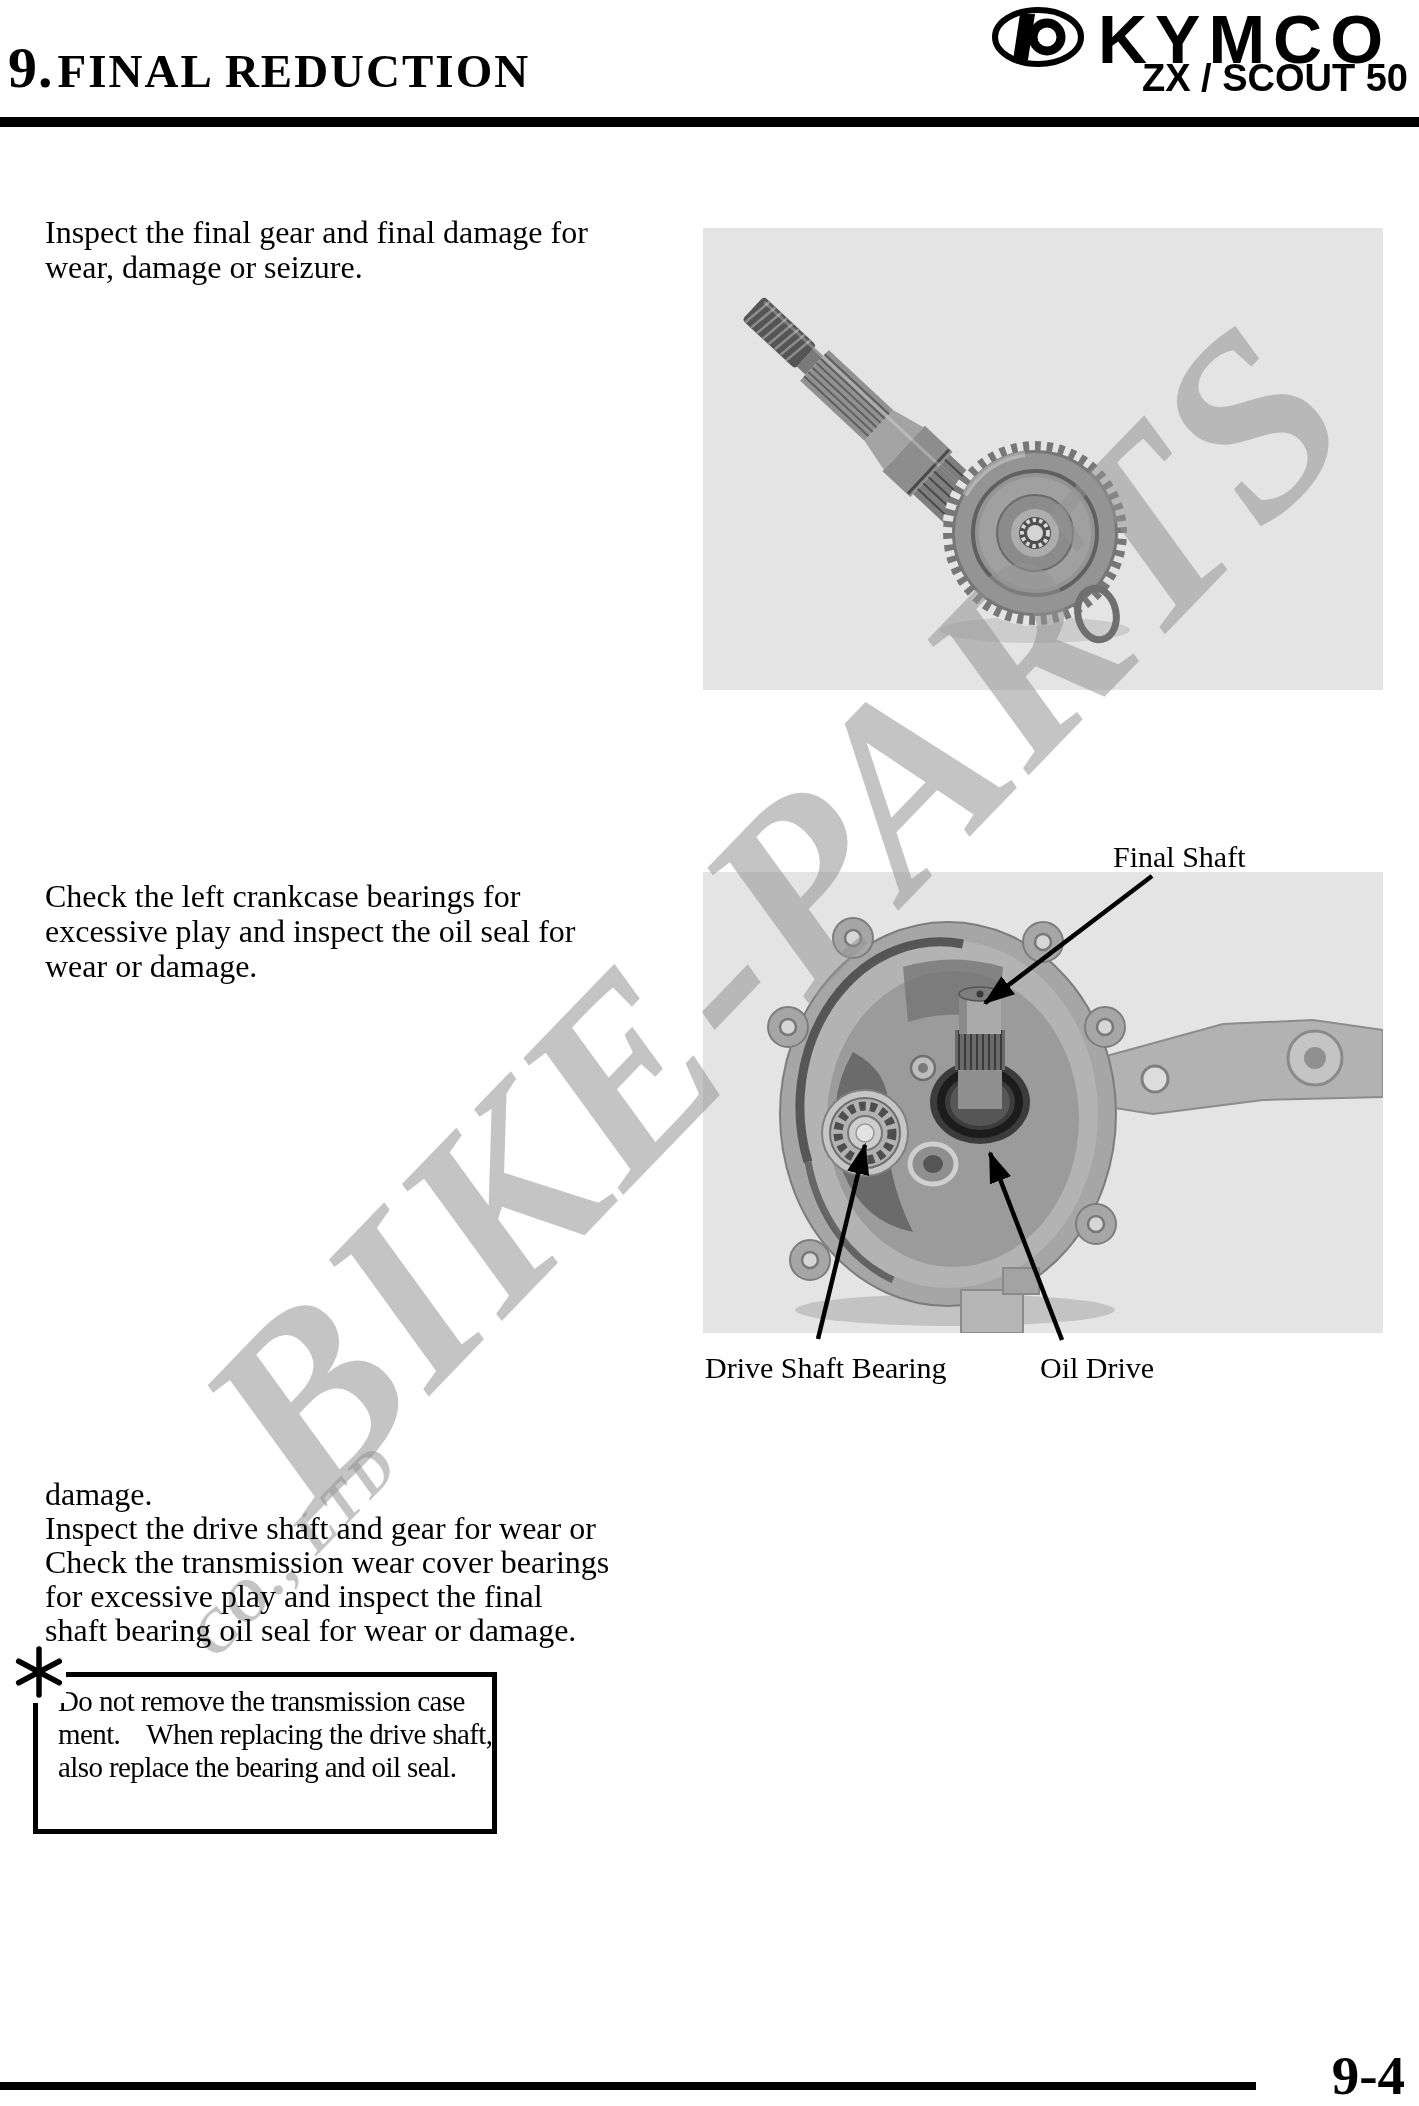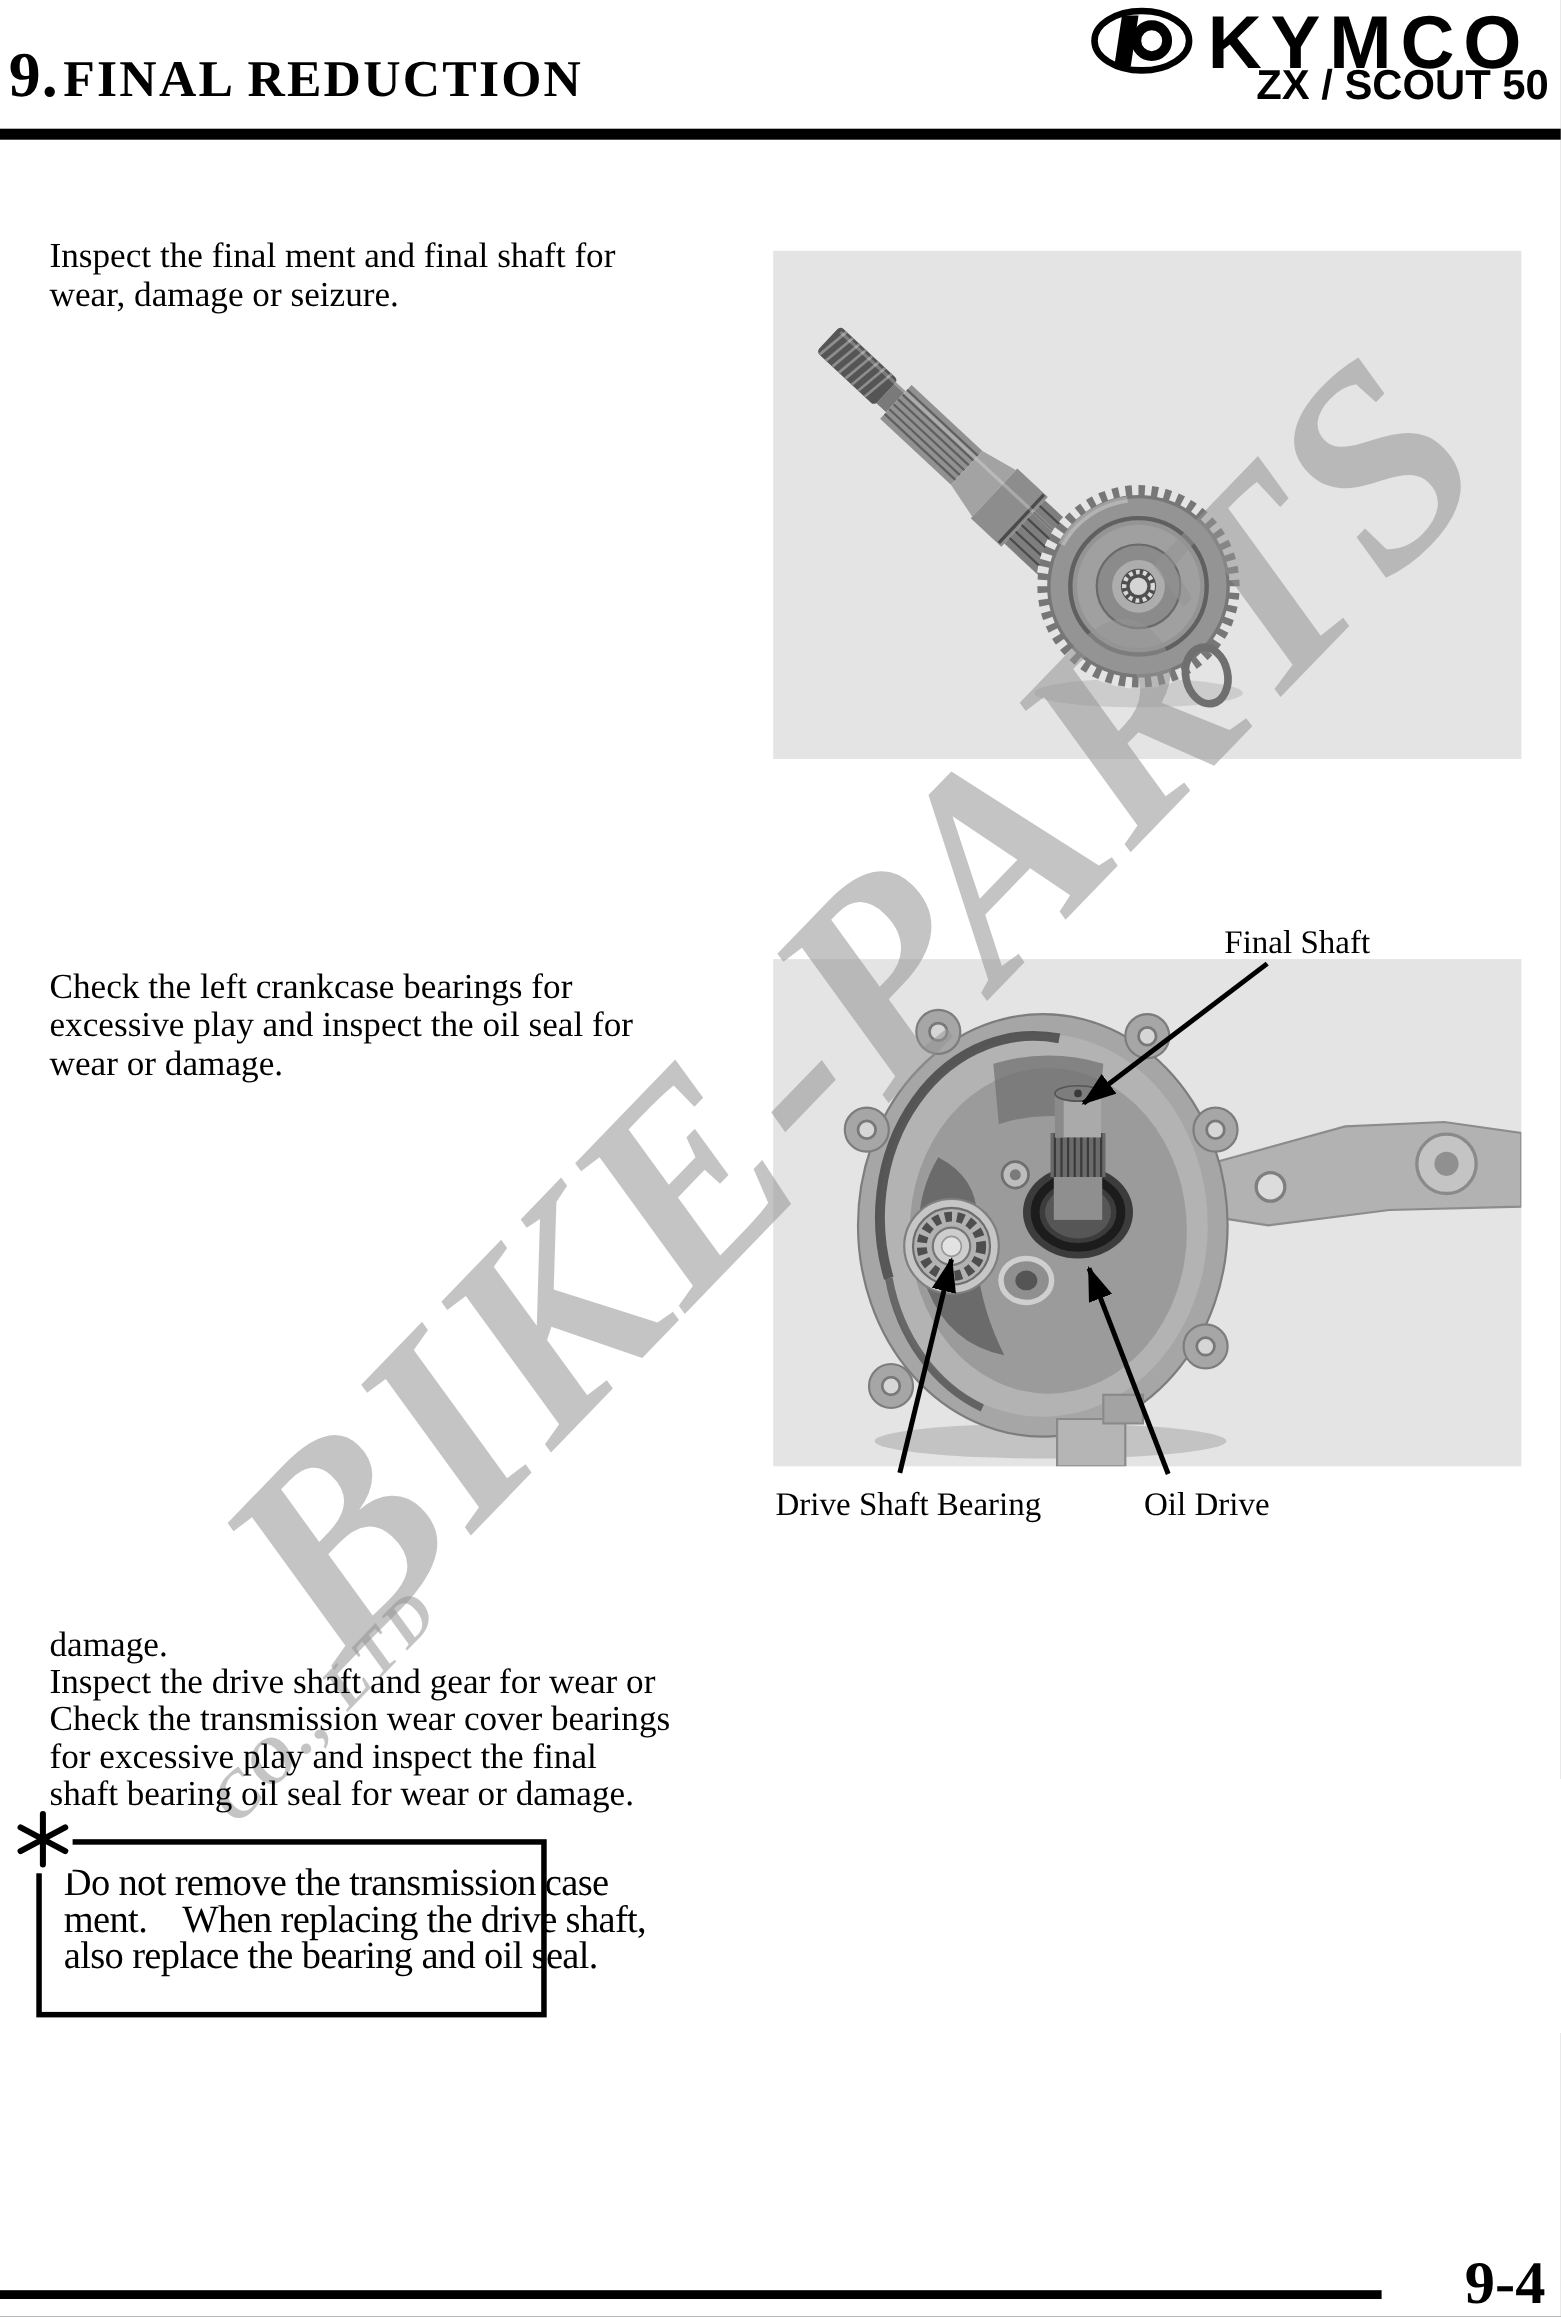--- a/index.html
+++ b/index.html
@@ -28,21 +28,21 @@
   .photo svg{display:block;}
 
   
   .figlabel{z-index:3;font-size:30px;white-space:nowrap;}
   .arrows{left:703px;top:840px;z-index:2;}
 
   
   .asterisk-patch{left:14px;top:1645px;width:52px;height:58px;background:#fff;z-index:5;}
   .note-box{left:33px;top:1672px;width:464px;height:162px;border:5px solid #000;z-index:4;
             box-sizing:border-box;background:transparent;}
-  .note-text{padding:18px 6px 0 20px;font-size:35px;line-height:33px;letter-spacing:-0.6px;}
+  .note-text{padding:8px 6px 0 20px;font-size:29px;line-height:33px;letter-spacing:-0.6px;}
   .note-line{white-space:pre;}
 
   
   .footer-rule{left:0;top:2082px;width:1256px;height:8px;background:#000;z-index:3;}
   .page-num{left:1270px;top:2044px;width:135px;text-align:right;z-index:3;
             font-weight:bold;font-size:55px;}
 
   
   .wm{z-index:1;color:rgba(148,148,148,0.55);font-style:italic;font-weight:bold;
       white-space:nowrap;pointer-events:none;}
@@ -69,21 +69,21 @@
       <ellipse cx="48" cy="31" rx="43" ry="27" fill="none" stroke="#000" stroke-width="6"></ellipse>
       <path d="M30,8 L45,8 L38,54 L23,54 Z" fill="#000"></path>
       <circle cx="57" cy="31" r="14" fill="none" stroke="#000" stroke-width="9"></circle>
     </svg>
   </div>
   <div class="abs kymco-word">KYMCO</div>
   <div class="abs model">ZX / SCOUT 50</div>
   <div class="abs header-rule"></div>
 
   <div class="abs para" style="top:215px;">
-    <div class="pline">Inspect the final ment and final shaft for</div>
+    <div class="pline">Inspect the final gear and final damage for</div>
     <div class="pline">wear, damage or seizure.</div>
   </div>
 
   <div class="abs photo" style="left:703px;top:228px;width:680px;height:462px;">
     <svg width="680" height="462" viewBox="0 0 680 462">
       <rect width="680" height="462" fill="#e4e4e4"></rect>
       <ellipse cx="332" cy="402" rx="95" ry="13" fill="rgba(0,0,0,0.10)"></ellipse>
 
       <g transform="translate(50,80) rotate(43)">
         <rect x="0" y="-16" width="72" height="32" rx="4" fill="#555"></rect>

